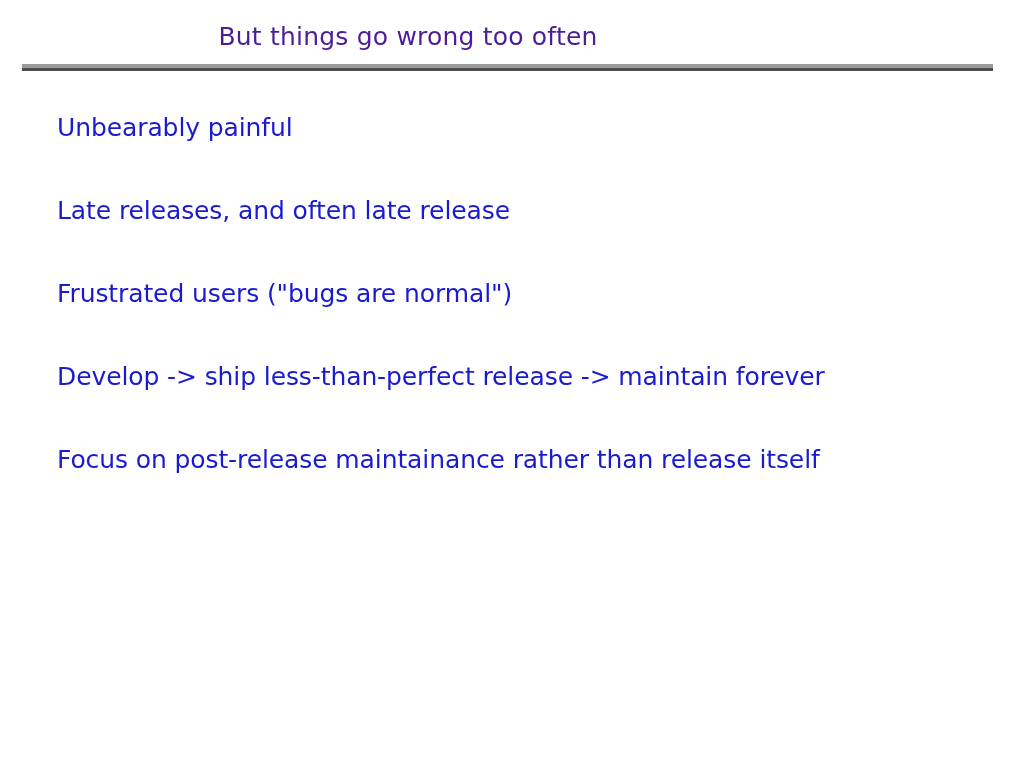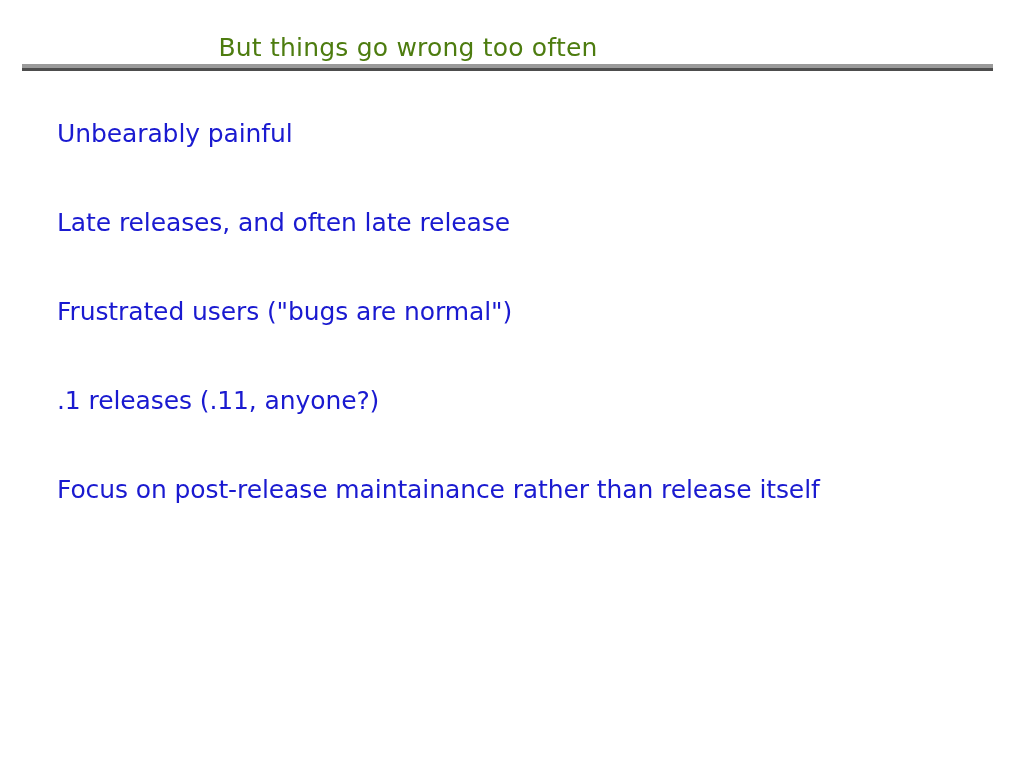--- a/index.html
+++ b/index.html
@@ -21,24 +21,24 @@
     width: 1024px;
     height: 768px;
     background: #ffffff;
     box-sizing: border-box;
   }
 
   
   .slide-title {
     position: absolute;
     left: 0;
-    top: 33px;
+    top: 22px;
     width: 816px;
     text-align: center;
-    color: #4d7c0f;
+    color: #4c1d95;
     font-family: "DejaVu Sans", "Liberation Sans", sans-serif;
     font-size: 25px;
     font-weight: 400;
     letter-spacing: 0.2px;
     line-height: 30px;
     white-space: nowrap;
   }
 
   
   .title-rule {
@@ -77,36 +77,35 @@
   }
   .body-line {
     color: #1a1ad0;
     font-family: "DejaVu Sans", "Liberation Sans", sans-serif;
     font-size: 25px;
     font-weight: 400;
     line-height: 30px;
     height: 83px;
     white-space: nowrap;
     letter-spacing: -0.1px;
-    margin-top: 6px;
   }
 </style>
 </head>
 <body>
 
 <div class="slide">
 
   <div class="slide-title">But things go wrong too often</div>
 
   <div class="title-rule">
     <div class="rule-light"></div>
     <div class="rule-dark"></div>
   </div>
 
   <ul class="body-list">
     <li class="body-line">Unbearably painful</li>
     <li class="body-line">Late releases, and often late release</li>
     <li class="body-line">Frustrated users ("bugs are normal")</li>
-    <li class="body-line">.1 releases (.11, anyone?)</li>
+    <li class="body-line">Develop -&gt; ship less-than-perfect release -&gt; maintain forever</li>
     <li class="body-line">Focus on post-release maintainance rather than release itself</li>
   </ul>
 
 </div>
 
 </body></html>

